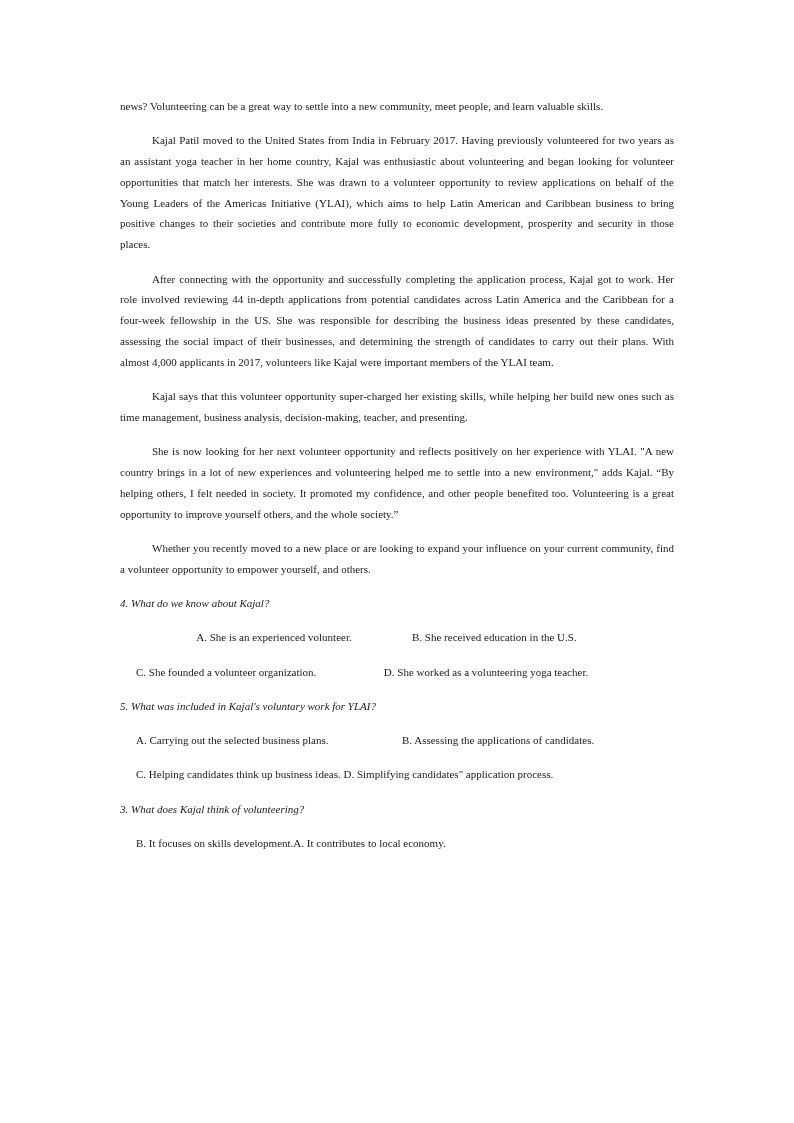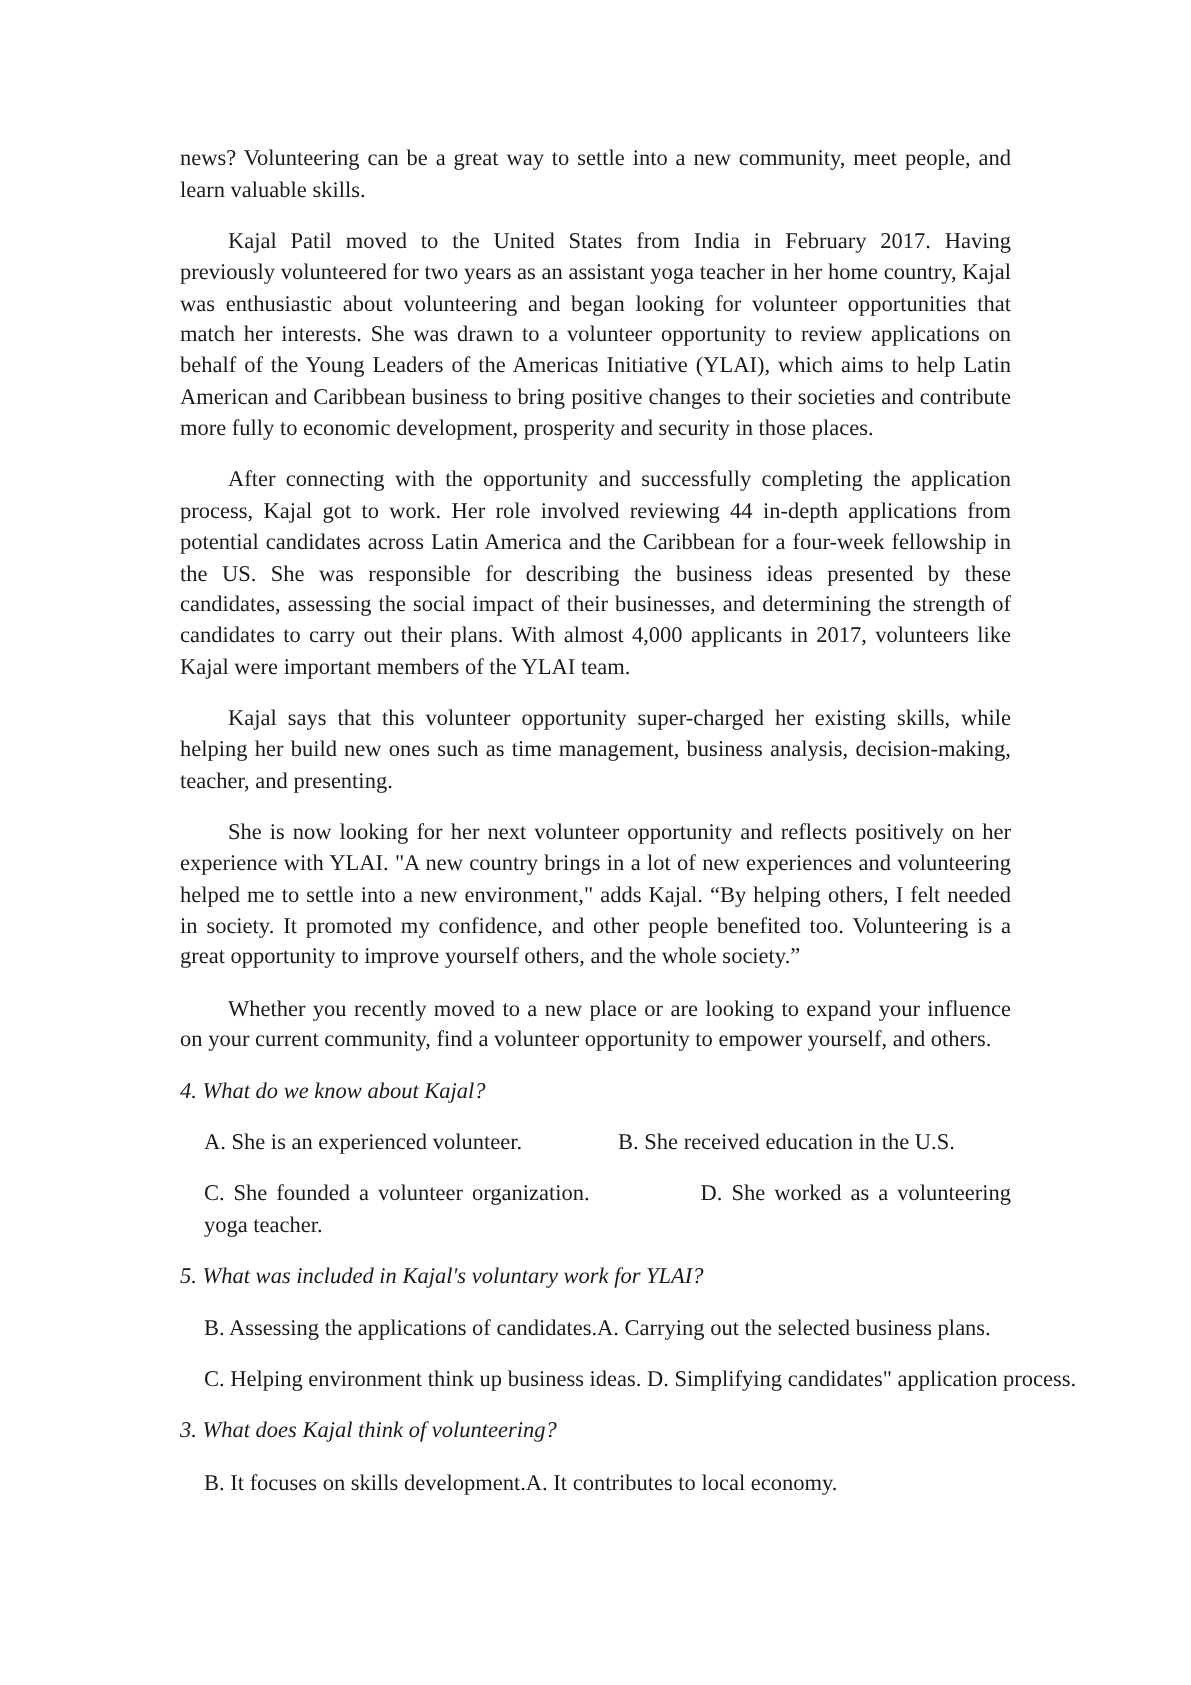--- a/index.html
+++ b/index.html
@@ -1,27 +1,27 @@
 <!DOCTYPE html>
 <html><head>
   <meta charset="utf-8">
   <style>
     html, body { margin: 0; padding: 0; background: #ffffff; }
     body { width: 794px; height: 1123px; position: relative; overflow: hidden; }
     .page {
       position: absolute; left: 120px; top: 96px; width: 554px;
-      font-family: "Liberation Serif", serif; font-size: 15px; color: #1a1a1a;
+      font-family: "Liberation Serif", serif; font-size: 11px; color: #1a1a1a;
       line-height: 20.8px;
     }
     .para { text-align: justify; margin: 0 0 13.5px 0; }
     .indent { text-indent: 32px; }
     .q { margin: 0 0 13.5px 0; font-style: italic; }
     .opts { display: flex; margin: 0 0 13.5px 0; padding-left: 16px; }
     .opt { white-space: nowrap; }
-    .opt-a { width: 276px; }
+    .opt-a { width: 276px; text-align: center; }
     .opt-a-wide { width: 266px; }
     .opts-just { text-align: justify; text-align-last: left; margin: 0 0 13.5px 0; padding-left: 16px; }
     .opts-tight { margin: 0 0 13.5px 0; padding-left: 16px; white-space: nowrap; }
   </style>
 </head>
 <body>
 
 <div class="page">
   <p class="para">news? Volunteering  can be a  great way to settle into a new community, meet people, and learn valuable  skills.</p>
   <p class="para indent">Kajal  Patil  moved to the United  States from India in February 2017. Having  previously volunteered  for two years as an assistant yoga teacher in her home country, Kajal  was enthusiastic about volunteering and began looking  for volunteer opportunities that match her interests. She was drawn to a volunteer opportunity to review applications  on behalf of the Young Leaders of the Americas Initiative (YLAI), which aims to help Latin American and Caribbean business to bring positive changes to their societies and contribute more fully to economic development, prosperity and security in those places.</p>
@@ -39,25 +39,25 @@
     <p class="opts-just">
       <span>C.  She  founded  a  volunteer  organization.</span>
       <span style="display:inline-block;width:62px;"></span>
       <span>D.  She  worked  as  a  volunteering  yoga teacher.</span>
     </p>
   </div>
 
   <div>
     <p class="q">5. What was included  in Kajal's  voluntary work for YLAI?</p>
     <div class="opts">
+      <span class="opt opt-a-wide">A. Carrying  out the selected business plans.</span>
       <span class="opt">B.  Assessing the applications  of candidates.</span>
-      <span class="opt opt-a-wide">A. Carrying  out the selected business plans.</span>
     </div>
     <p class="opts-tight">
-      <span>C. Helping  environment think up business ideas.</span>
+      <span>C. Helping  candidates think up business ideas.</span>
       <span>D. Simplifying  candidates" application  process.</span>
     </p>
   </div>
 
   <div>
     <p class="q">3. What  does Kajal  think of volunteering?</p>
     <div class="opts">
       <span class="opt">B.  It  focuses on skills  development.</span>
       <span class="opt opt-a-wide">A.  It contributes to local economy.</span>
     </div>

